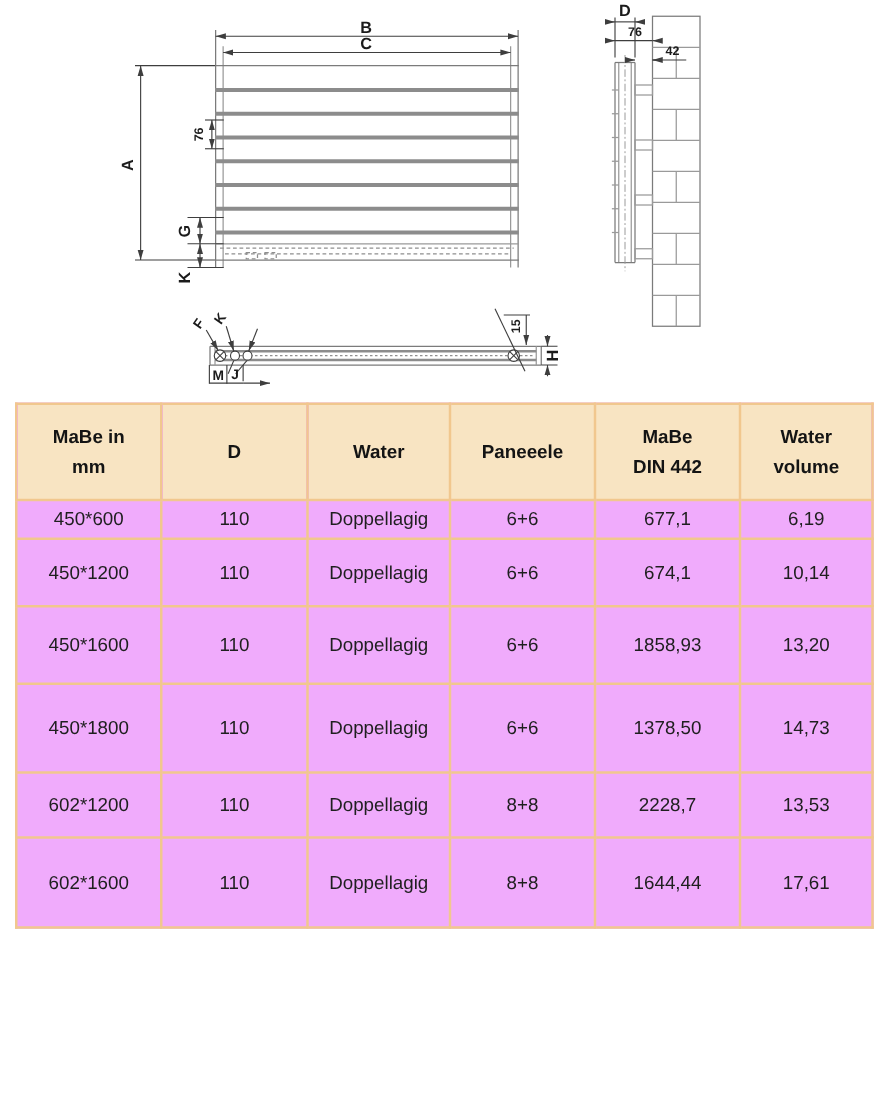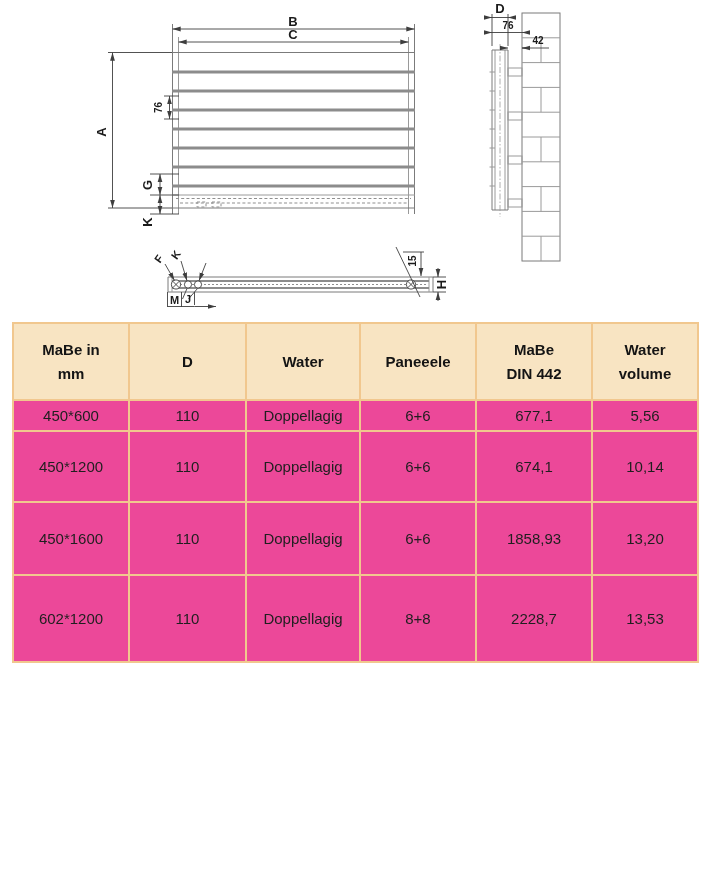--- a/index.html
+++ b/index.html
@@ -21,40 +21,40 @@
   .dim{stroke:#3e3e3e;stroke-width:0.9;fill:none}
   .dimf{stroke:#3e3e3e;stroke-width:0.9;fill:#ffffff}
   .lbl{font:bold 13px "Liberation Sans",sans-serif;fill:#1b1b1b}
   .lbl-m{font:bold 11px "Liberation Sans",sans-serif;fill:#1b1b1b}
   .lbl-s{font:bold 10px "Liberation Sans",sans-serif;fill:#1b1b1b}
 
   
   table.spec{
     position:absolute;left:12px;top:322px;width:685px;
     border-collapse:collapse;table-layout:fixed;
-    background:#ec4899;
+    background:#f0abfc;
     padding-left:28px;
   }
   table.spec th,table.spec td{
     border:2px solid #f1c78e;
     text-align:center;vertical-align:middle;
     font-size:15px;color:#1f1f1f;
     padding:0;overflow:hidden;
   }
   table.spec th{
     background:#f8e4c2;
     font-weight:bold;color:#141414;
     height:75px;line-height:1.55;
   }
   tr.r0{height:31px}
-  tr.r1{height:71px}
-  tr.r2{height:73px}
+  tr.r1{height:54px}
+  tr.r2{height:62px}
   tr.r3{height:71px}
   tr.r4{height:74px}
-  tr.r5{height:87px}
+  tr.r5{height:52px}
   tr.r6{height:72px}
 </style>
 </head>
 <body>
 
 <div class="drawing">
 <svg width="708" height="322" viewBox="0 0 708 322">
   <defs>
     <marker id="ae" markerWidth="9" markerHeight="6" refX="8.2" refY="3" orient="auto" markerUnits="userSpaceOnUse">
       <path d="M0,0.6 L8.2,3 L0,5.4 Z" fill="#3e3e3e"></path>
@@ -265,40 +265,56 @@
       </th>
     </tr>
   </thead>
   <tbody>
     <tr class="r0">
       <td>450*600</td>
       <td>110</td>
       <td>Doppellagig</td>
       <td>6+6</td>
       <td>677,1</td>
-      <td>5,56</td>
+      <td>6,19</td>
     </tr>
     <tr class="r1">
       <td>450*1200</td>
       <td>110</td>
       <td>Doppellagig</td>
       <td>6+6</td>
       <td>674,1</td>
       <td>10,14</td>
     </tr>
     <tr class="r2">
       <td>450*1600</td>
       <td>110</td>
       <td>Doppellagig</td>
       <td>6+6</td>
       <td>1858,93</td>
       <td>13,20</td>
     </tr>
+    <tr class="r3">
+      <td>450*1800</td>
+      <td>110</td>
+      <td>Doppellagig</td>
+      <td>6+6</td>
+      <td>1378,50</td>
+      <td>14,73</td>
+    </tr>
     <tr class="r5">
       <td>602*1200</td>
       <td>110</td>
       <td>Doppellagig</td>
       <td>8+8</td>
       <td>2228,7</td>
       <td>13,53</td>
     </tr>
+    <tr class="r6">
+      <td>602*1600</td>
+      <td>110</td>
+      <td>Doppellagig</td>
+      <td>8+8</td>
+      <td>1644,44</td>
+      <td>17,61</td>
+    </tr>
   </tbody>
 </table>
 
 </body></html>

